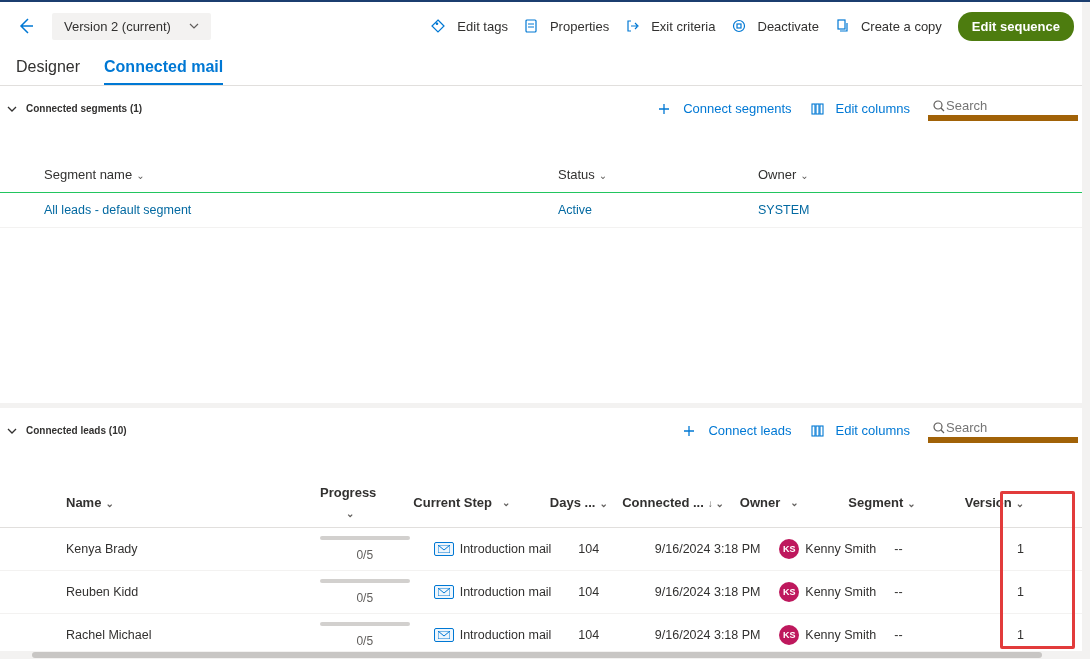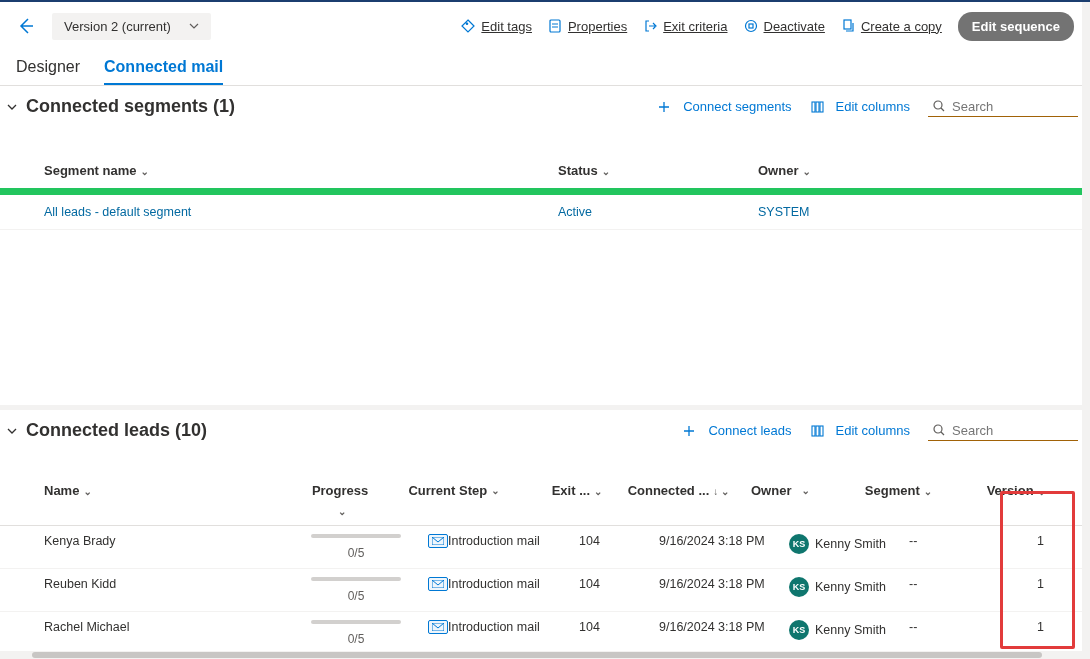--- a/index.html
+++ b/index.html
@@ -46,34 +46,33 @@
 .version-select .chev { font-size: 11px; color: #605e5c; }
 
 .top-actions {
   display: flex;
   align-items: center;
   gap: 16px;
 }
 .action-link {
   display: flex;
   align-items: center;
-  gap: 6px;
+  gap: 12px;
   font-size: 13px;
   color: #323130;
   cursor: pointer;
-  text-decoration: underline;
 }
 .action-icon {
   width: 14px; height: 14px;
   display: inline-flex;
   align-items: center;
   justify-content: center;
 }
 .primary-btn {
-  background: #737373;
+  background: #4d7c0f;
   color: #fff;
   border: none;
   padding: 7px 14px;
   font-size: 13px;
   font-weight: 600;
   border-radius: 14px;
   cursor: pointer;
 }
 
 
@@ -97,21 +96,21 @@
 }
 
 
 .section-bar {
   display: flex;
   align-items: center;
   padding: 10px 12px 10px 6px;
   gap: 8px;
 }
 .section-title {
-  font-size: 18px;
+  font-size: 10px;
   font-weight: 600;
   display: flex;
   align-items: center;
   gap: 6px;
 }
 .chev-down {
   display: inline-block;
 }
 .section-actions {
   margin-left: auto;
@@ -123,22 +122,22 @@
   display: flex;
   align-items: center;
   gap: 12px;
   font-size: 13px;
   color: #0078d4;
   cursor: pointer;
 }
 .search-wrap {
   display: flex;
   align-items: center;
-  gap: 6px;
-  border-bottom: 1px solid #a16207;
+  gap: 0;
+  border-bottom: 6px solid #a16207;
   padding: 2px 4px;
   width: 150px;
 }
 .search-wrap input {
   border: none;
   outline: none;
   font-size: 13px;
   width: 100%;
   background: transparent;
 }
@@ -146,22 +145,22 @@
 
 .seg-table {
   margin-top: 26px;
 }
 .seg-head, .seg-row {
   display: flex;
   padding: 10px 44px;
   align-items: center;
 }
 .seg-head {
-  border-bottom: 7px solid #22c55e;
-  font-weight: 700;
+  border-bottom: 1px solid #22c55e;
+  font-weight: 400;
 }
 .seg-row {
   border-bottom: 1px solid #f3f2f1;
   font-size: 12.5px;
   color: #0369a1;
 }
 .seg-col-name { width: 514px; }
 .seg-col-status { width: 200px; }
 .seg-col-owner { flex: 1; }
 .sort-chev { font-size: 10px; color: #605e5c; margin-left: 4px; }
@@ -171,35 +170,35 @@
   height: 180px;
   border-bottom: 5px solid #f3f2f1;
 }
 
 
 .leads-table {
   margin-top: 24px;
 }
 .leads-head, .leads-row {
   display: flex;
-  padding: 8px 44px;
-  align-items: flex-start;
+  padding: 8px 66px;
+  align-items: center;
   font-size: 12.5px;
 }
 .leads-head {
   border-bottom: 1px solid #e1dfdd;
   font-weight: 600;
   font-size: 13px;
 }
 .leads-row {
   border-bottom: 1px solid #f3f2f1;
 }
 .col-name { width: 240px; }
 .col-progress { width: 144px; display:flex; align-items:center; gap:8px;flex-direction:column; }
-.col-step { width: 151px; display:flex; align-items:center; }
+.col-step { width: 151px; display:flex; align-items:center; gap:6px; }
 .col-days { width: 80px; }
 .col-connected { width: 130px; }
 .col-owner2 { width: 120px; display:flex; align-items:center; gap:6px; }
 .col-segment { width: 122px; }
 .col-version { flex: 1; padding-left: 6px; }
 
 .progress-bar {
   width: 90px;
   height: 4px;
   background: #d2d0ce;
@@ -210,21 +209,21 @@
 .mail-icon {
   width: 20px; height: 14px;
   background: #eff6fc;
   border: 1px solid #0078d4;
   border-radius: 2px;
   display:inline-flex; align-items:center; justify-content:center;
 }
 .avatar {
   width: 20px; height: 20px;
   border-radius: 50%;
-  background: #0f766e;
+  background: #be185d;
   color: #fff;
   font-size: 9px;
   display:inline-flex; align-items:center; justify-content:center;
   font-weight: 600;
 }
 
 
 .version-highlight {
   position: absolute;
   left: 1000px;
@@ -426,21 +425,21 @@
   <div class="leads-head">
     <div class="col-name"><span>Name</span><span class="sort-chev">⌄</span></div>
     <div class="col-progress">
         <span>Progress</span>
         <span class="sort-chev">⌄</span>
       </div>
     <div class="col-step">
         <span>Current Step</span>
         <span class="sort-chev">⌄</span>
       </div>
-    <div class="col-days"><span>Exit ...</span><span class="sort-chev">⌄</span></div>
+    <div class="col-days"><span>Days ...</span><span class="sort-chev">⌄</span></div>
     <div class="col-connected"><span>Connected ...</span><span class="sort-chev">↓ ⌄</span></div>
     <div class="col-owner2">
         <span>Owner</span>
         <span class="sort-chev">⌄</span>
       </div>
     <div class="col-segment"><span>Segment</span><span class="sort-chev">⌄</span></div>
     <div class="col-version"><span>Version</span><span class="sort-chev">⌄</span></div>
   </div>
   <div id="leads-body">
       <div class="leads-row">

